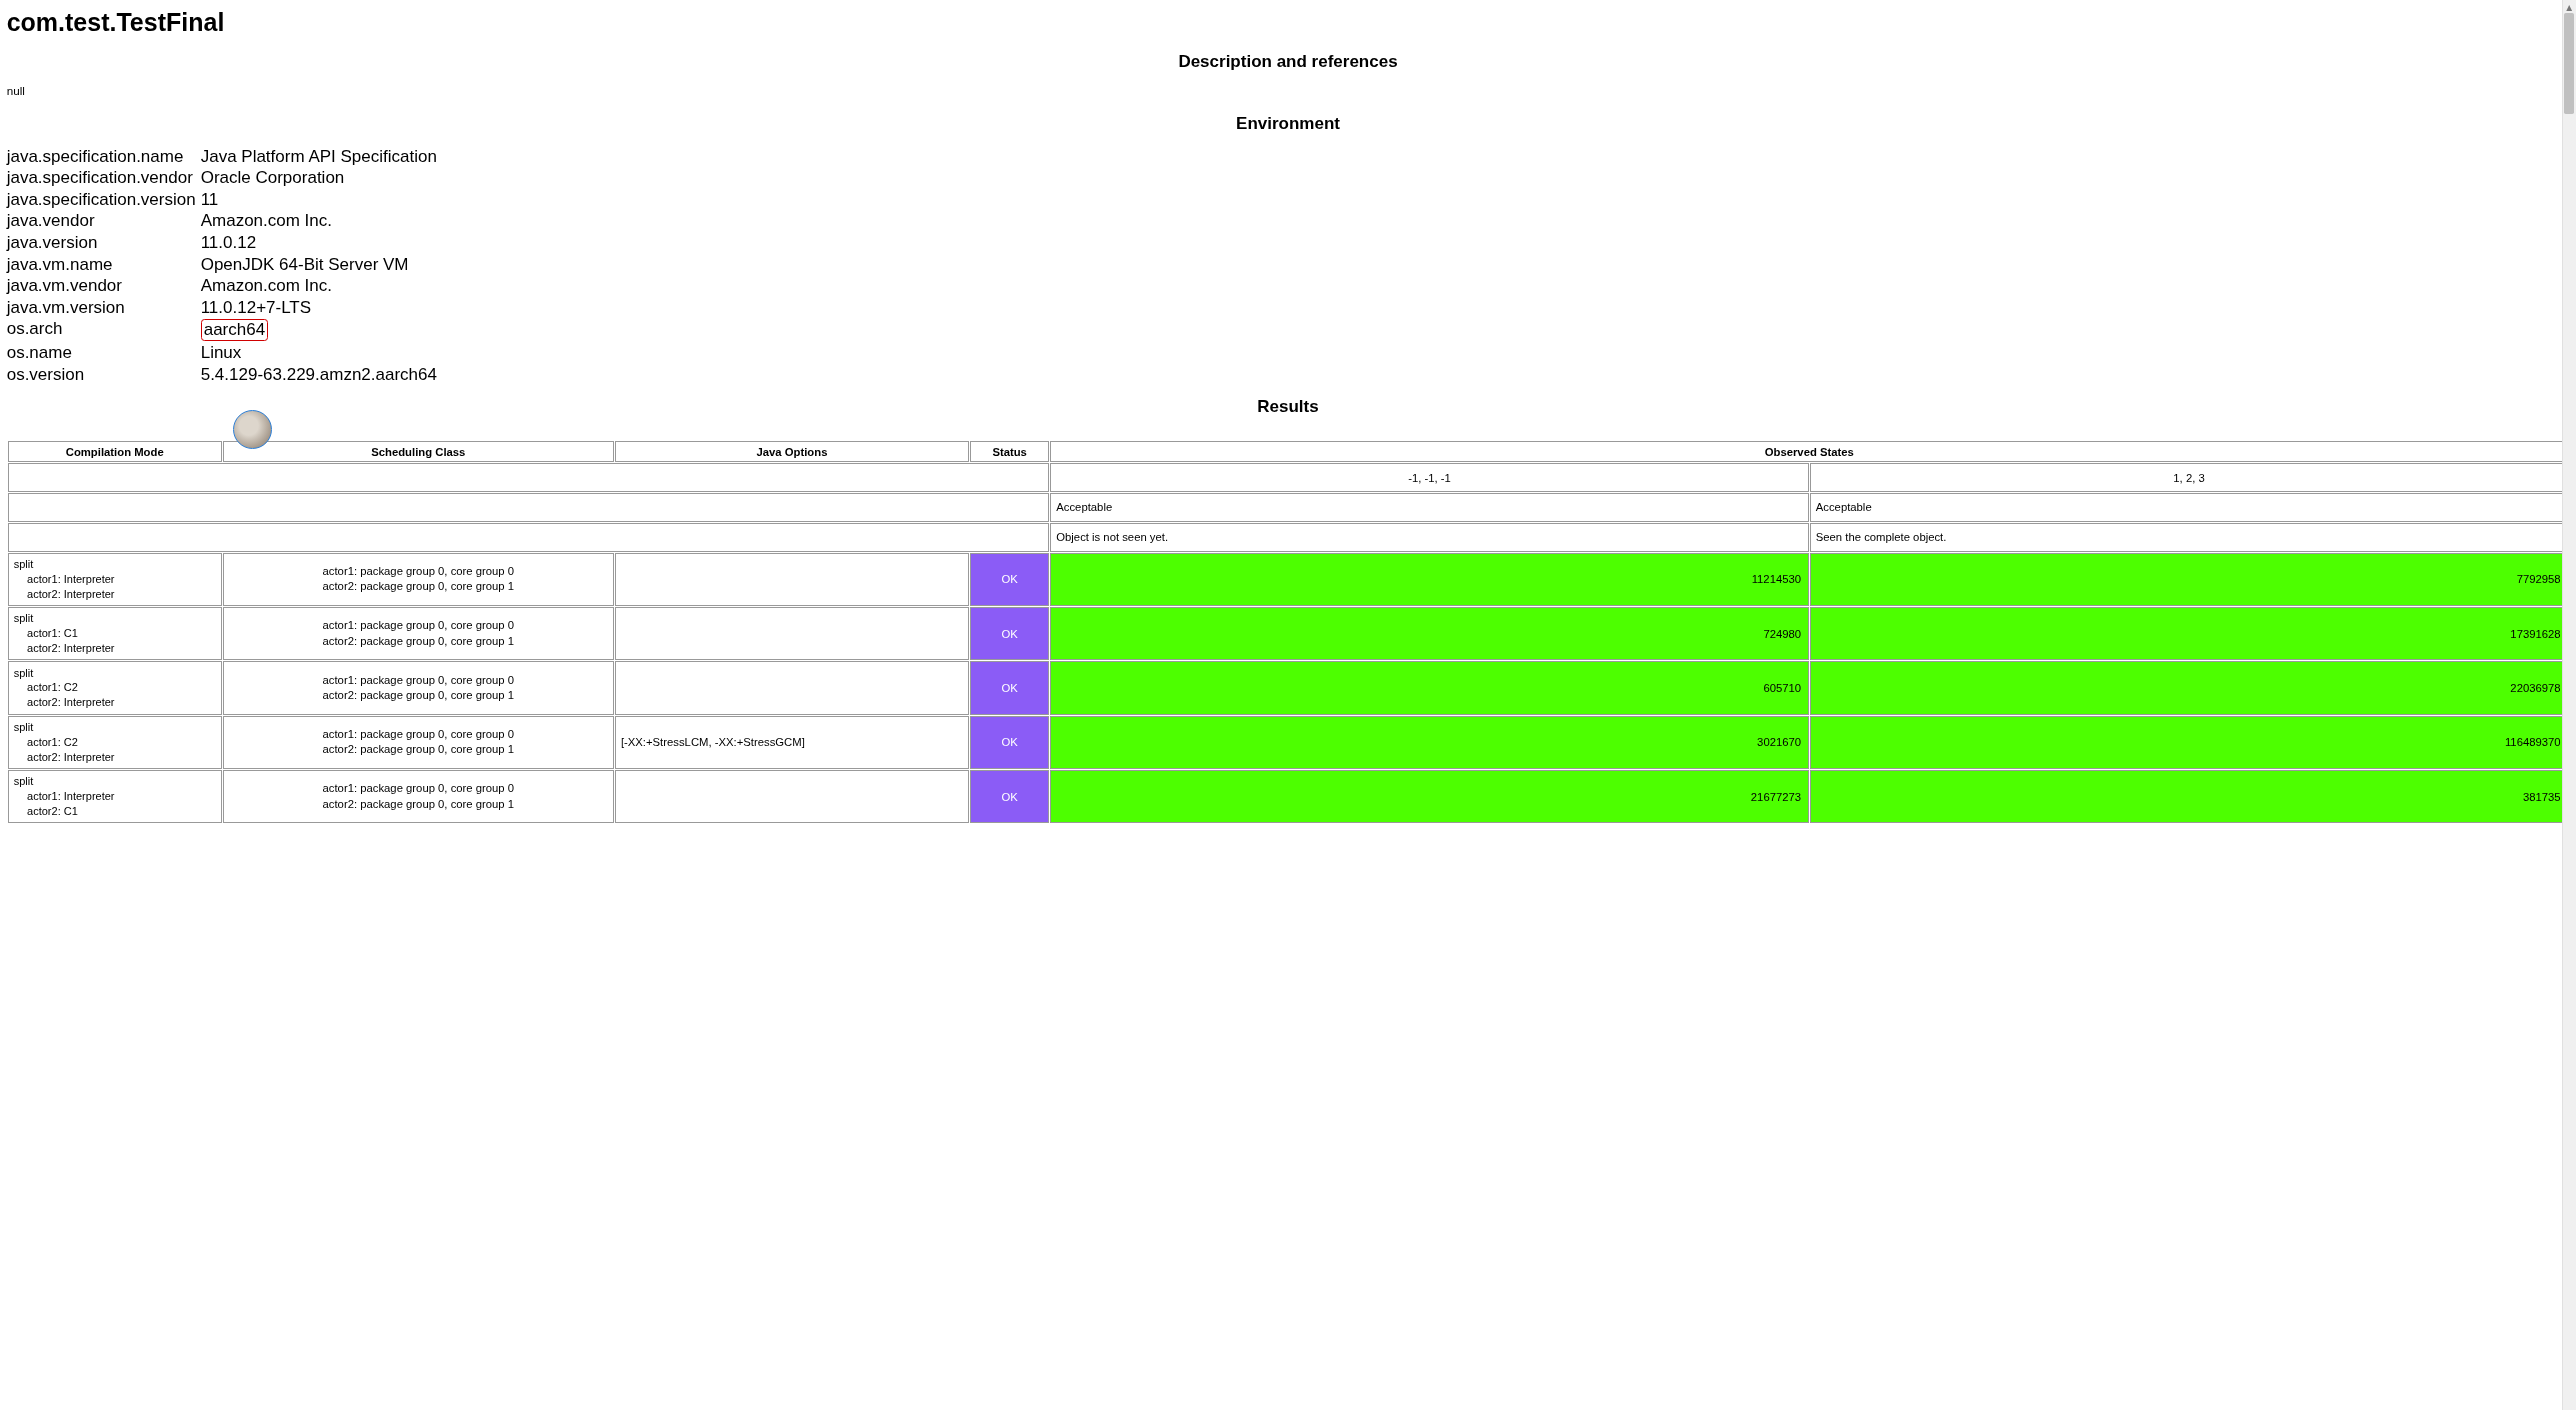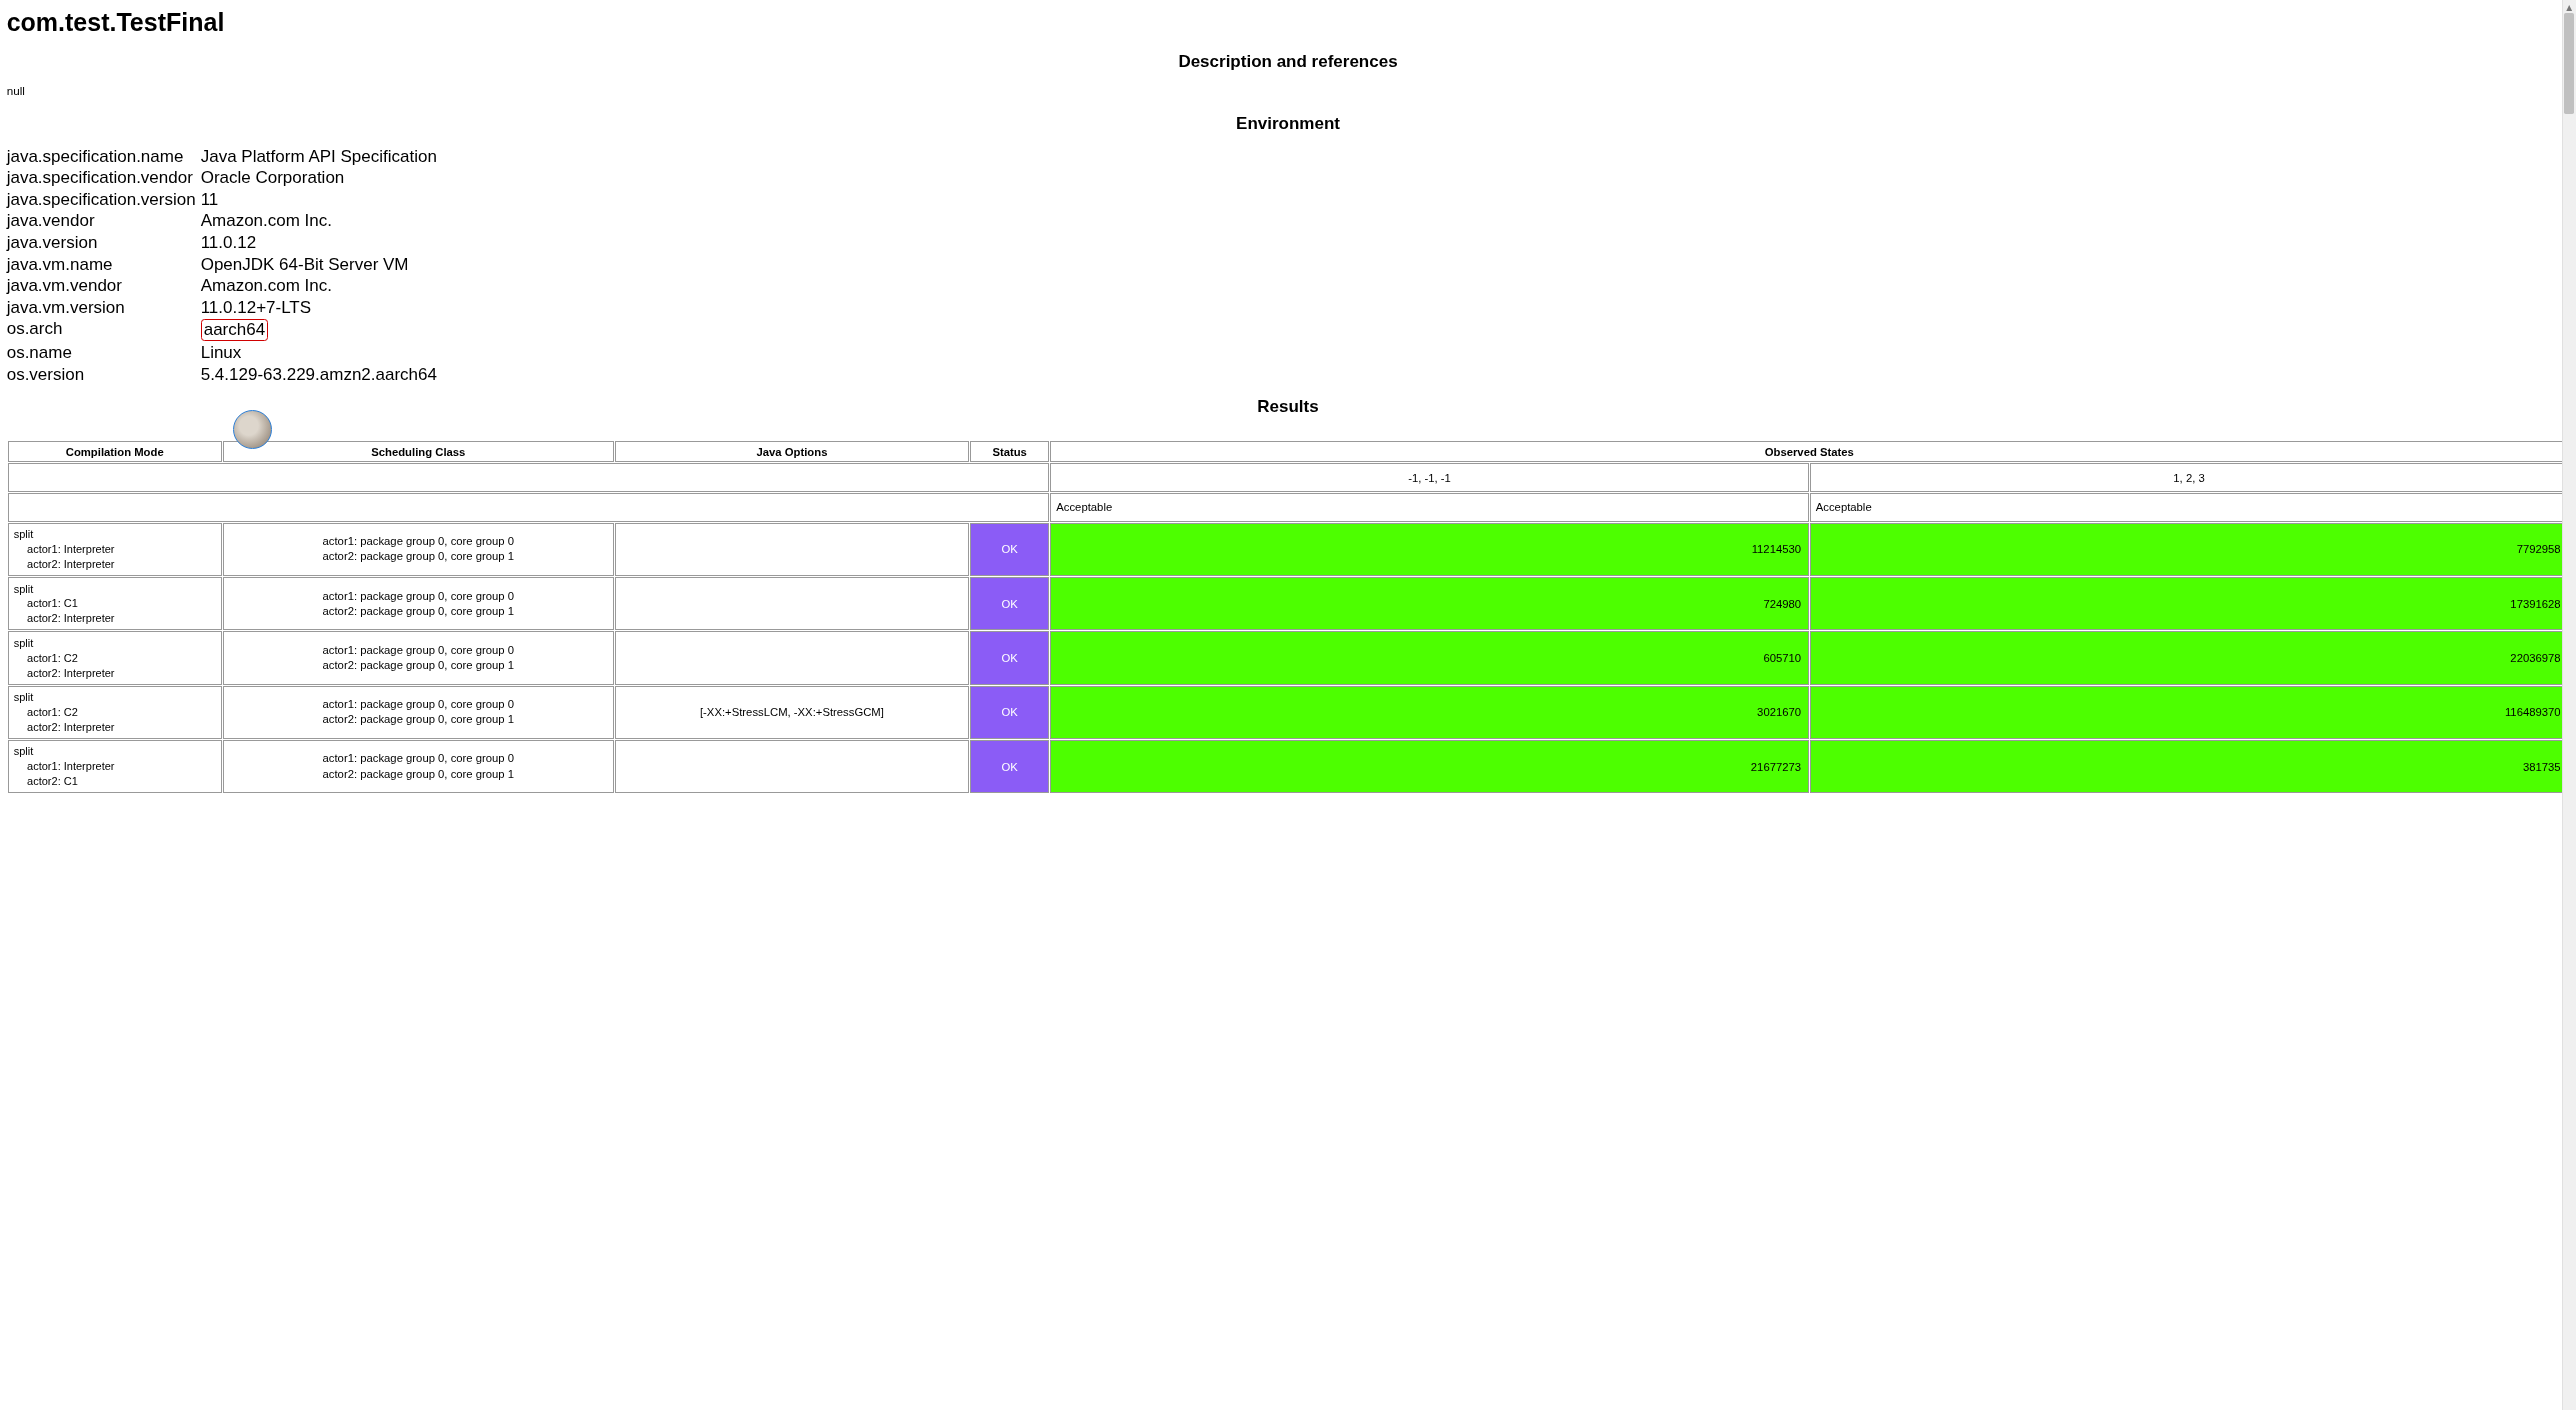--- a/index.html
+++ b/index.html
@@ -101,21 +101,21 @@
   }
   .comp-cell .line1 { display:block; }
   .comp-cell .indent { display:block; padding-left: 13.4px; }
   .sched-cell {
     font-size: 11.3px;
     line-height: 1.35;
     text-align: center;
   }
   .jopts-cell {
     font-size: 11.3px;
-    text-align: center;
+    text-align: left;
     vertical-align: top;
   }
   td.obs-header-sub { text-align: center; }
   td.left-text { text-align: left; padding-left: 5px; }
   .big-blank { height: 20px; }
 
   
   .fake-scrollbar-track {
     position: fixed;
     top: 0;
@@ -229,20 +229,25 @@
         <td colspan="4" rowspan="1" class="big-blank"></td>
         <td class="obs-header-sub">-1, -1, -1</td>
         <td class="obs-header-sub">1, 2, 3</td>
       </tr>
       <tr>
         <td colspan="4" class="big-blank"></td>
         <td class="left-text">Acceptable</td>
         <td class="left-text">Acceptable</td>
       </tr>
       <tr>
+        <td colspan="4" class="big-blank"></td>
+        <td class="left-text">Object is not seen yet.</td>
+        <td class="left-text">Seen the complete object.</td>
+      </tr>
+      <tr>
         <td class="comp-cell">
           <span class="line1">split</span>
           <span class="indent">actor1: Interpreter</span>
           <span class="indent">actor2: Interpreter</span>
         </td>
         <td class="sched-cell">
           <div>actor1: package group 0, core group 0</div>
           <div>actor2: package group 0, core group 1</div>
         </td>
         <td class="jopts-cell"></td>

